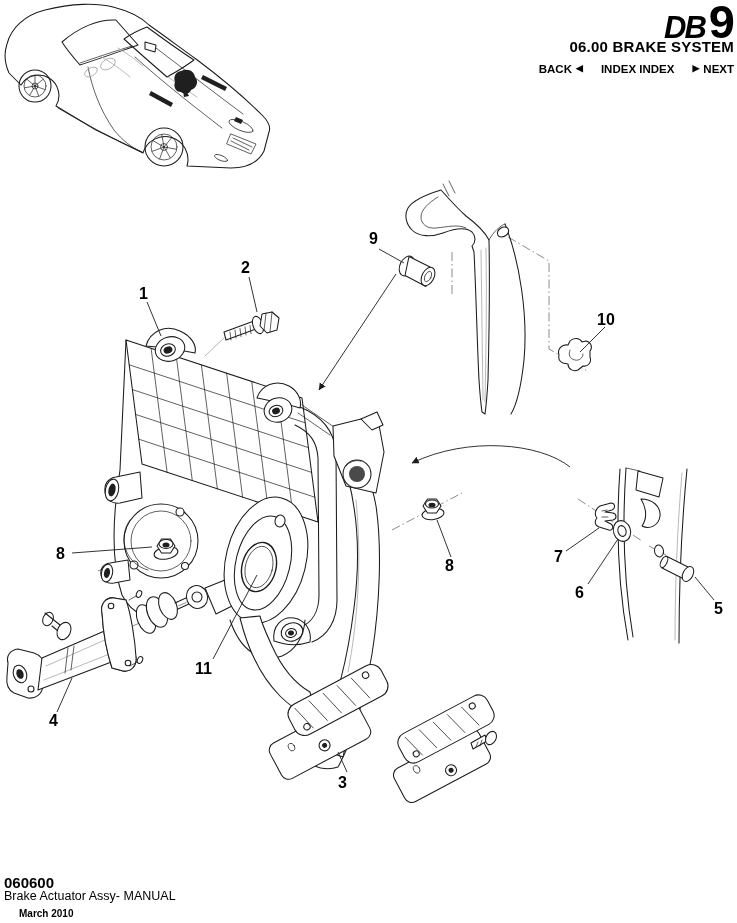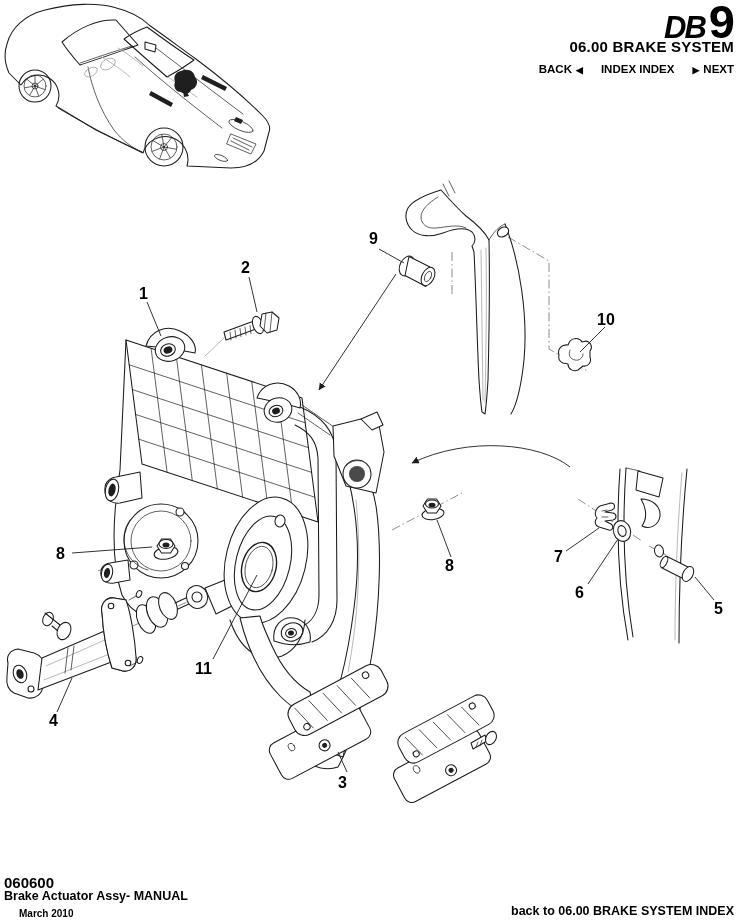--- a/index.html
+++ b/index.html
@@ -5,26 +5,26 @@
   html,body{margin:0;padding:0;background:#fff}
   .page{position:relative;width:737px;height:923px;background:#fff;overflow:hidden;
         font-family:"Liberation Sans",sans-serif;color:#000}
   .abs{position:absolute}
   
   .logo{position:absolute;top:-2px;right:3px;display:flex;align-items:baseline;line-height:1}
   .logo .db{font-style:italic;font-weight:700;font-size:31px;letter-spacing:-2px}
   .logo .nine{font-weight:900;font-size:47px;margin-left:4px;letter-spacing:-1px}
   .sec-title{position:absolute;top:38px;right:3px;font-size:15px;font-weight:700;letter-spacing:.2px}
   .nav{position:absolute;top:63px;right:3px;display:flex;align-items:center;font-size:11.5px;font-weight:700;white-space:nowrap}
-  .nav .grp{display:flex;align-items:flex-end;cursor:pointer}
+  .nav .grp{display:flex;align-items:flex-start;cursor:pointer}
   .nav .tri{font-size:9px;margin:0 4px}
   .nav .sp{width:14px}
   
   .doc-num{position:absolute;left:4px;top:874px;font-size:15px;font-weight:700}
-  .doc-title{position:absolute;left:4px;top:889px;font-size:12.5px;font-weight:700}
+  .doc-title{position:absolute;left:4px;top:889px;font-size:12.5px;font-weight:400}
   .doc-date{position:absolute;left:19px;top:908px;font-size:10px;font-weight:700}
   .idx-link{position:absolute;right:3px;top:904px;font-size:12.5px;font-weight:700;cursor:pointer}
   
   .callout{position:absolute;font-size:16px;font-weight:700;line-height:1}
   
   .ln{stroke:#1c1c1c;stroke-width:1.05;fill:none;stroke-linecap:round;stroke-linejoin:round}
   .wh{stroke:#1c1c1c;stroke-width:1.05;fill:#fff;stroke-linejoin:round}
   .th{stroke:#1c1c1c;stroke-width:.7;fill:none;stroke-linecap:round}
   .gy{stroke:#a6a6a6;stroke-width:.8;fill:none;stroke-linecap:round}
   .dk{fill:#1f1f1f;stroke:none}
@@ -337,15 +337,14 @@
     <span class="sp"></span>
     <span class="grp">
       <span class="tri">▶</span>
       <span>NEXT</span>
     </span>
   </div>
 
   <div class="doc-num">060600</div>
   <div class="doc-title">Brake Actuator Assy- MANUAL</div>
   <div class="doc-date">March 2010</div>
-  <div class="idx-link">back to 06.00 BRAKE SYSTEM INDEX</div>
 
 </div>
 
 </body></html>

